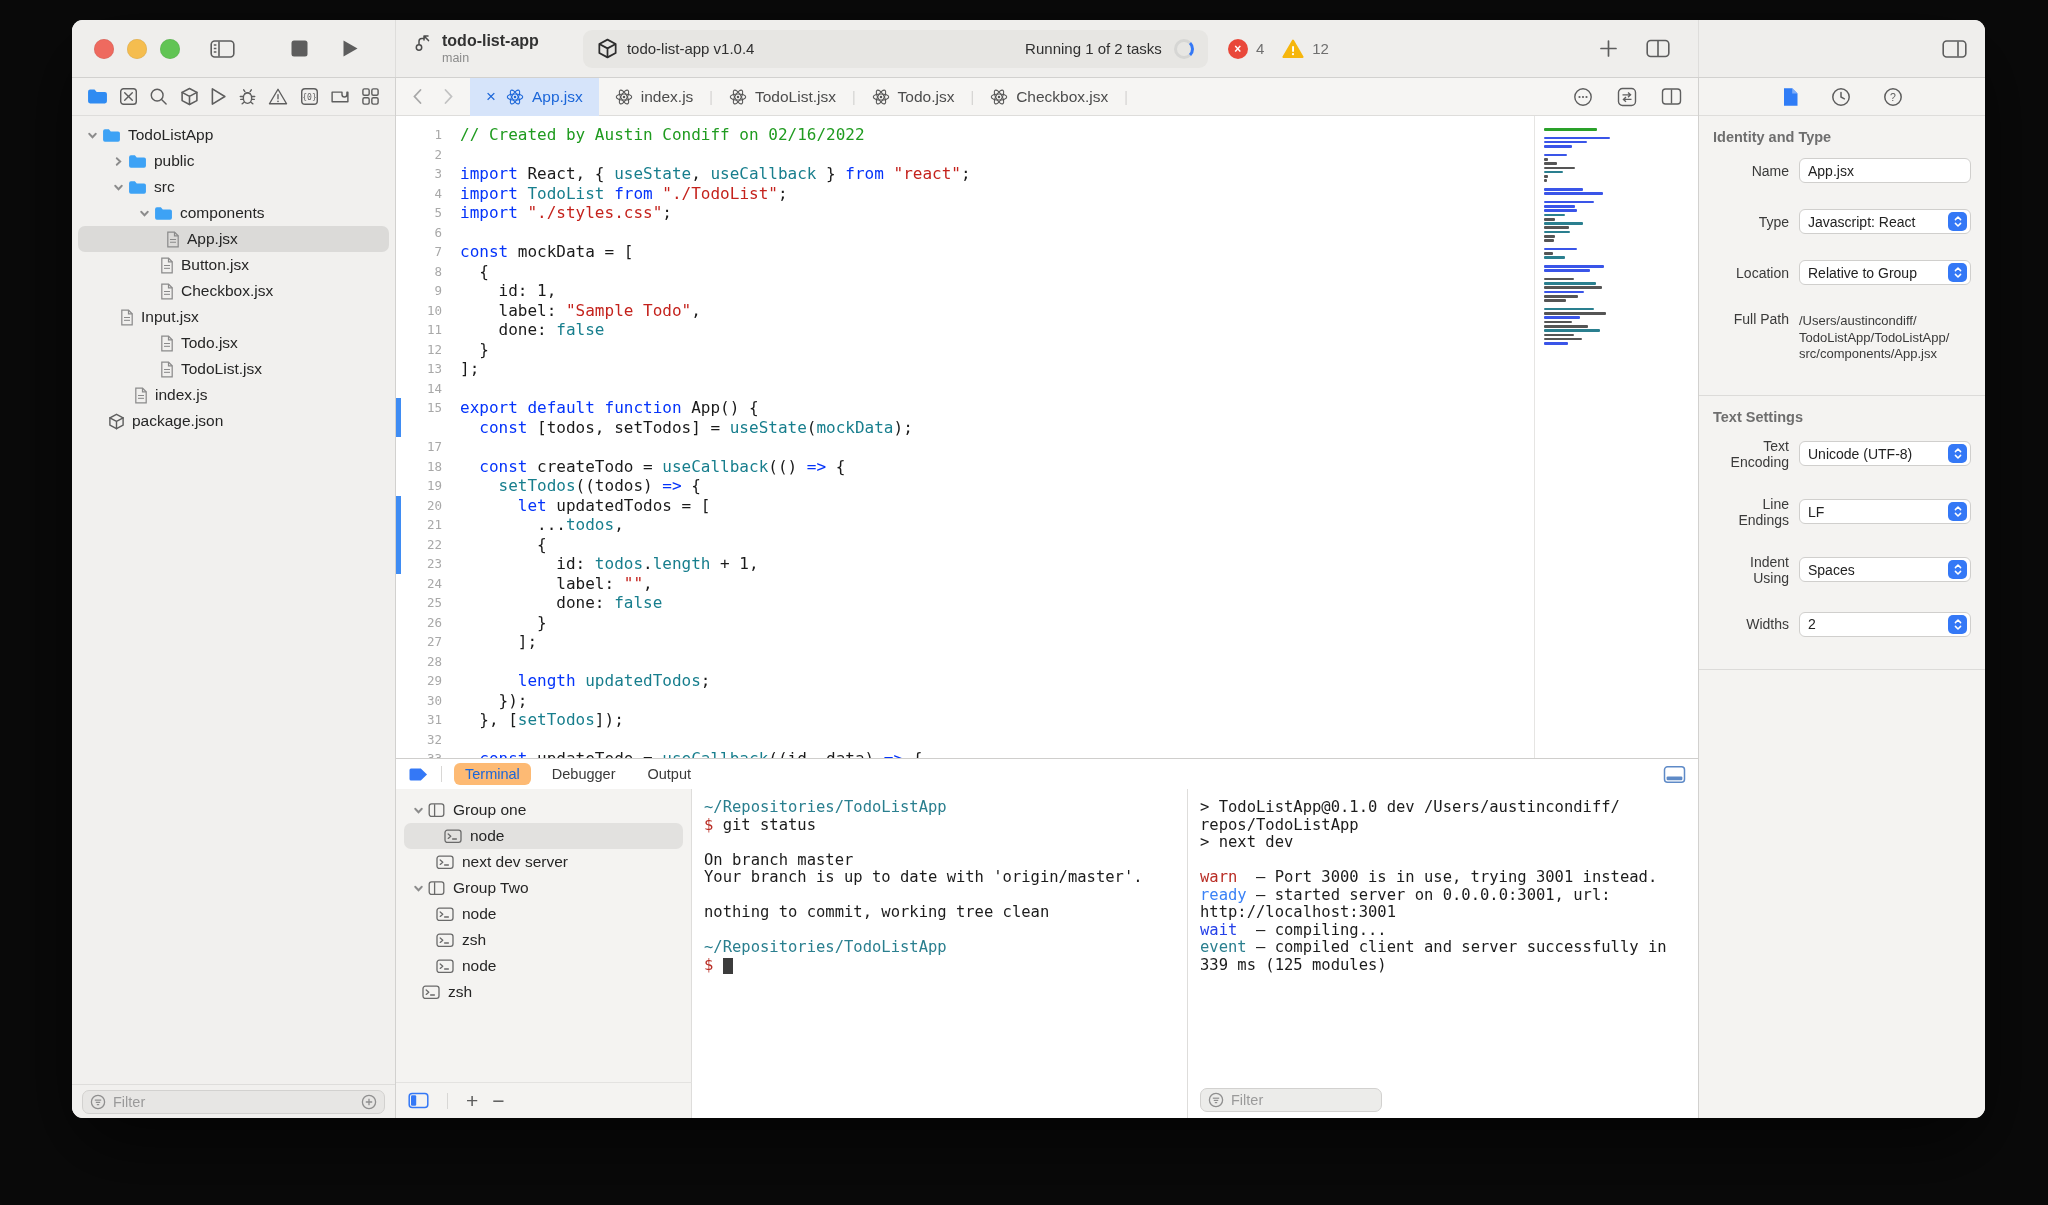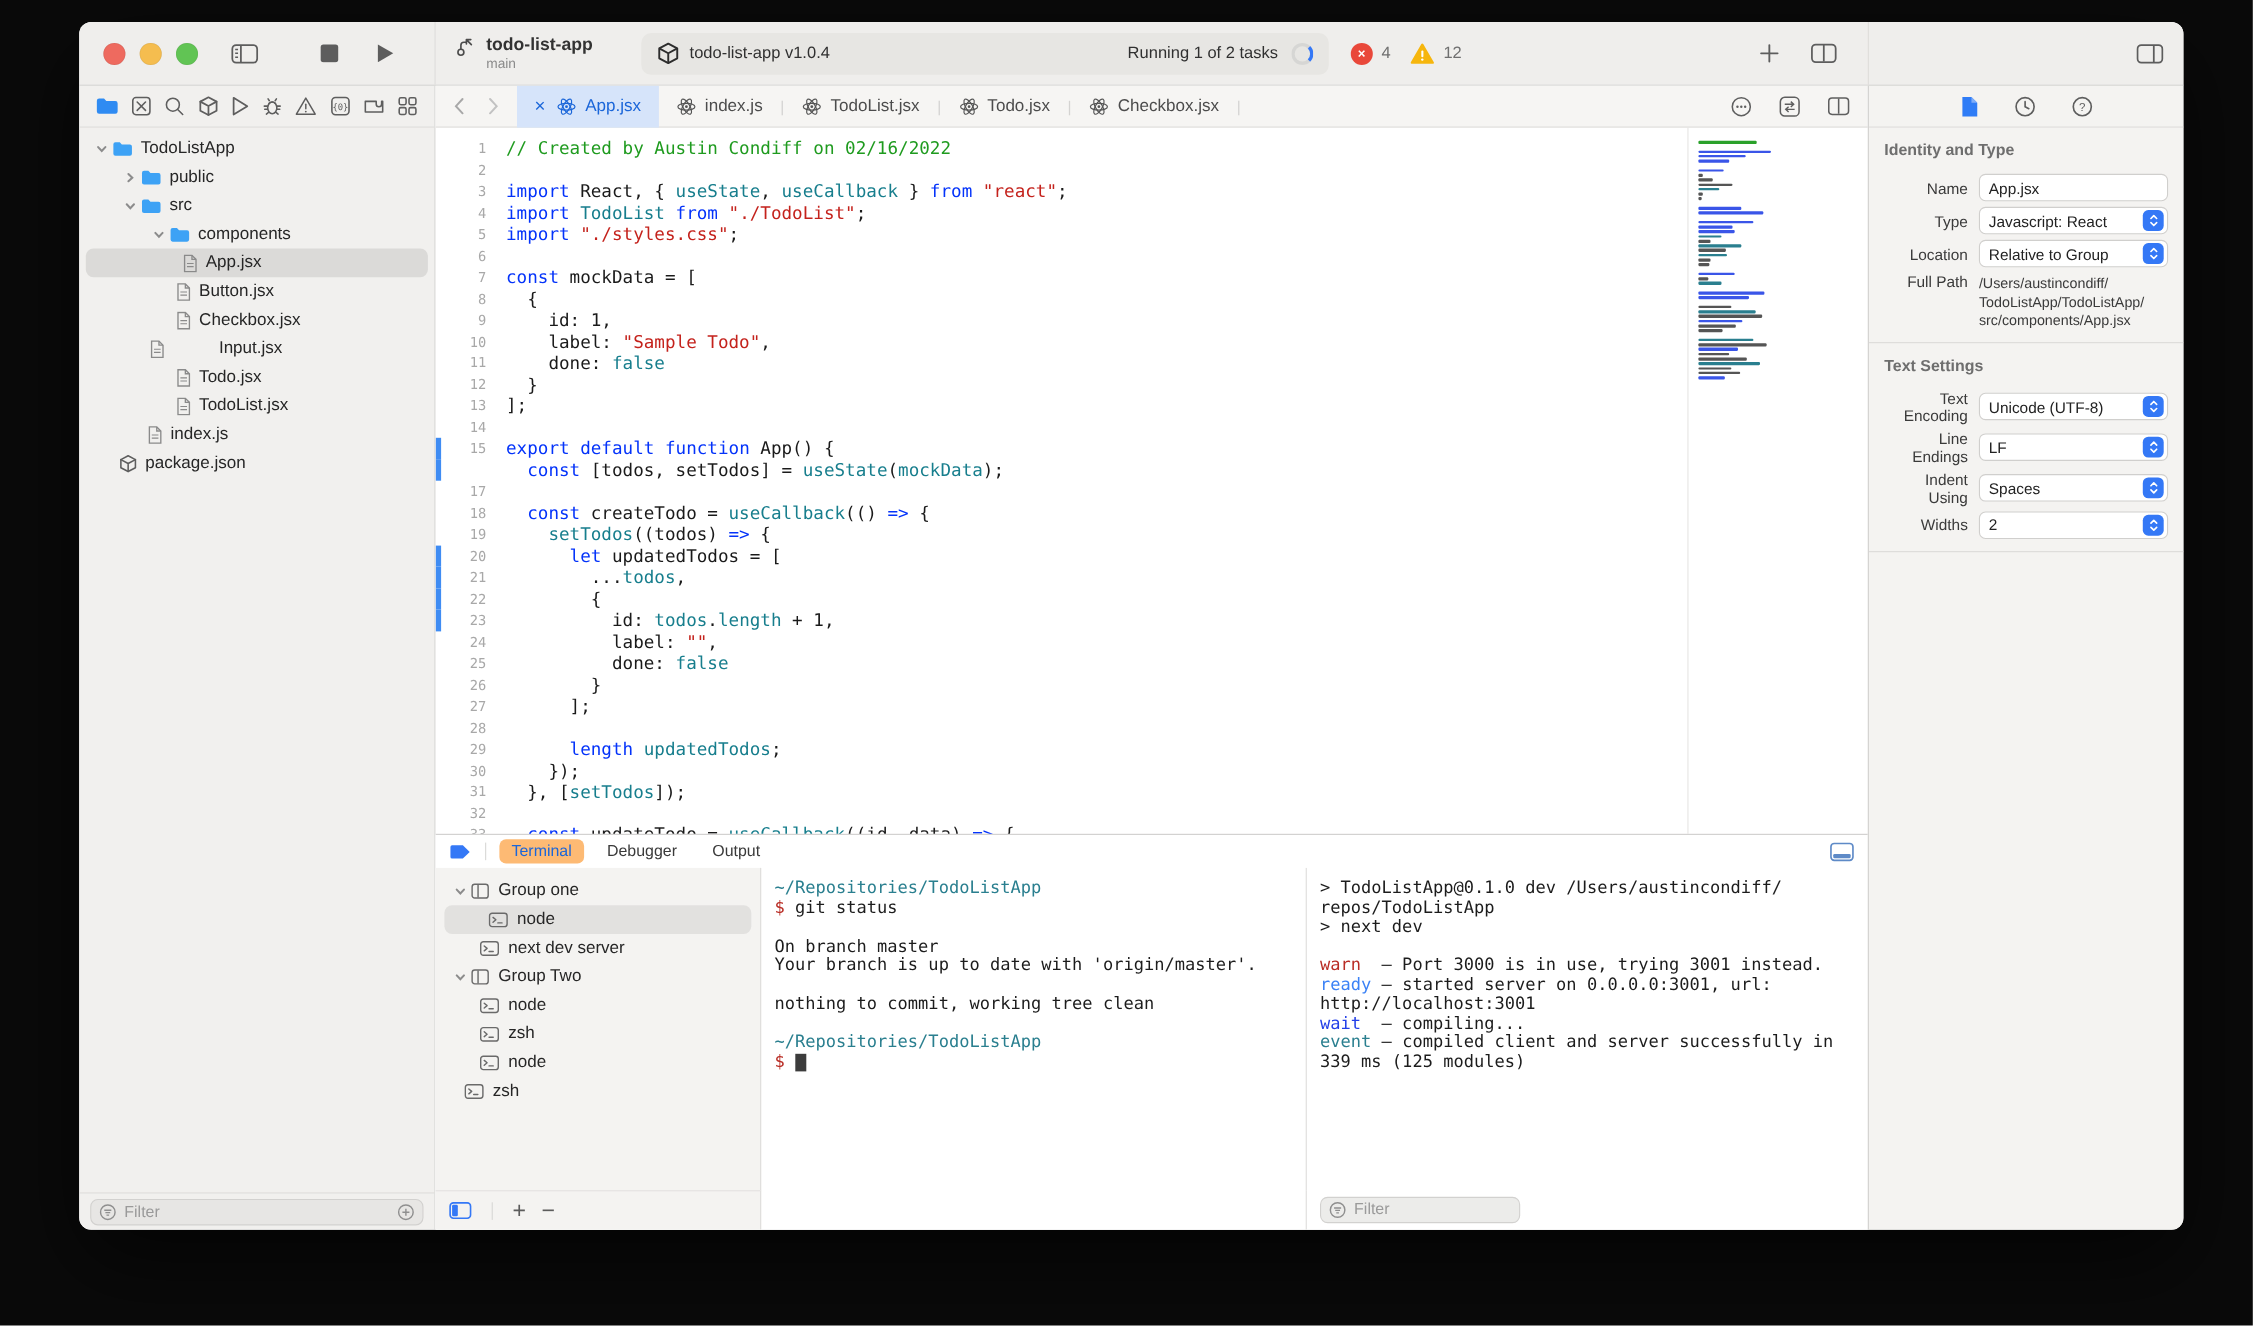--- a/index.html
+++ b/index.html
@@ -96,21 +96,21 @@
   .pm { font-size:21px; color:#5c5c5c; line-height:1; }
   .bbar-mid { width:496px; flex-shrink:0; border-right:1px solid #dedddb; }
   .bbar-right { flex:1; display:flex; align-items:center; padding-left:12px; }
   .bbar-right .filter-pill { flex:0 0 182px; background:#ececea; }
 
   
   .inspector { width:287px; flex-shrink:0; background:#f4f3f1; border-left:1px solid #d2d1cf; display:flex; flex-direction:column; }
   .insp-icons { height:38px; flex-shrink:0; border-bottom:1px solid #dedddb; display:flex; align-items:center; justify-content:center; gap:32px; }
   .insp-section { padding:13px 14px 6px; border-bottom:1px solid #dcdbd9; }
   .insp-h { font-size:14.5px; font-weight:700; color:#6e6e6e; margin-bottom:13px; }
-  .irow { display:flex; align-items:center; margin-bottom:5px; }
+  .irow { display:flex; align-items:center; margin-bottom:26px; }
   .irow.top { align-items:flex-start; }
   .ilabel { width:86px; flex-shrink:0; text-align:right; color:#3a3a3a; font-size:14px; padding-right:10px; }
   .ifield { flex:1; height:25px; background:#fff; border:1px solid #d0cfcd; border-radius:6px; display:flex; align-items:center; padding:0 8px; font-size:14px; color:#222; }
   .iselect { justify-content:space-between; padding-right:3px; }
   .stepper { width:19px; height:19px; background:#3478f6; border-radius:5px; display:flex; align-items:center; justify-content:center; flex-shrink:0; }
   .ipath { flex:1; font-size:13px; color:#3a3a3a; line-height:16.5px; padding-top:2px; }
 
   .ic { display:inline-flex; align-items:center; justify-content:center; line-height:0; }
   svg { display:block; }
 </style>
@@ -362,21 +362,21 @@
             <span class="ic">
               <svg width="14" height="17" viewBox="0 0 14 18">
                 <path d="M1.5 1.2 H8.6 L12.5 5.1 V16.8 H1.5 Z" fill="none" stroke="#8a8a8a" stroke-width="1.3"></path>
                 <path d="M8.6 1.2 V5.1 H12.5" fill="none" stroke="#8a8a8a" stroke-width="1.3"></path>
                 <line x1="3.8" y1="9" x2="10.2" y2="9" stroke="#8a8a8a" stroke-width="1.1"></line>
                 <line x1="3.8" y1="12" x2="10.2" y2="12" stroke="#8a8a8a" stroke-width="1.1"></line>
               </svg>
             </span>
             <span class="lbl">Checkbox.jsx</span>
           </div>
-          <div class="trow" style="padding-left: 64px; gap: 42px;">
+          <div class="trow" style="padding-left: 48px;">
             <span class="ic">
               <svg width="14" height="17" viewBox="0 0 14 18">
                 <path d="M1.5 1.2 H8.6 L12.5 5.1 V16.8 H1.5 Z" fill="none" stroke="#8a8a8a" stroke-width="1.3"></path>
                 <path d="M8.6 1.2 V5.1 H12.5" fill="none" stroke="#8a8a8a" stroke-width="1.3"></path>
                 <line x1="3.8" y1="9" x2="10.2" y2="9" stroke="#8a8a8a" stroke-width="1.1"></line>
                 <line x1="3.8" y1="12" x2="10.2" y2="12" stroke="#8a8a8a" stroke-width="1.1"></line>
               </svg>
             </span>
             <span class="lbl">Input.jsx</span>
           </div>

